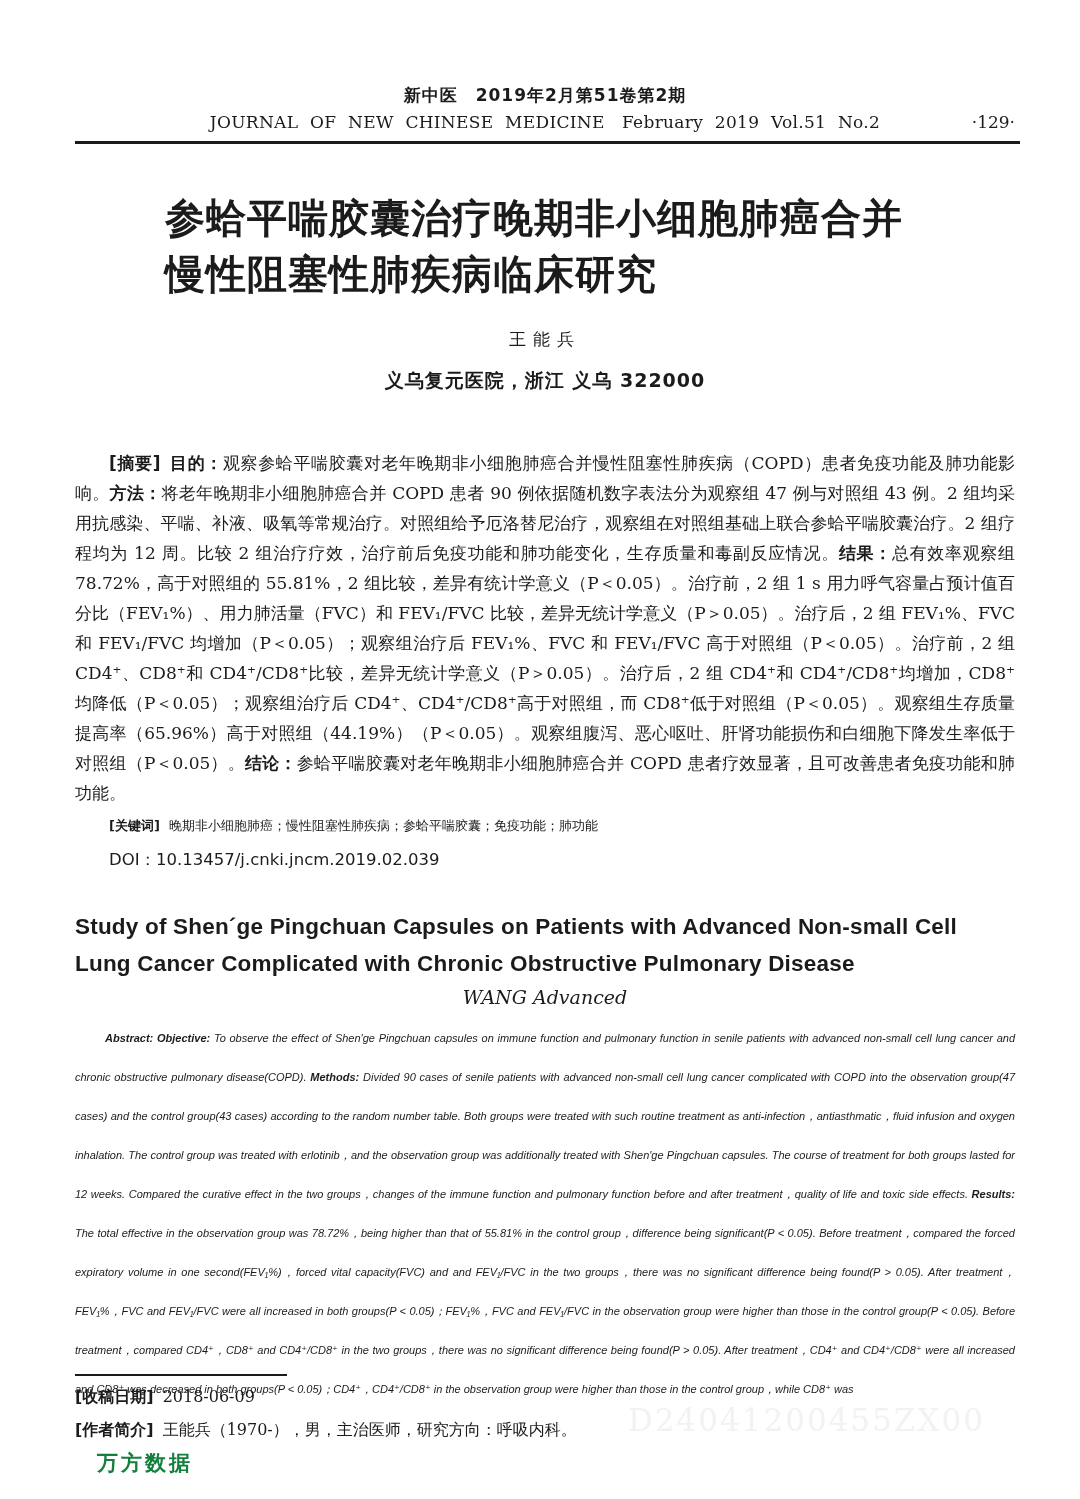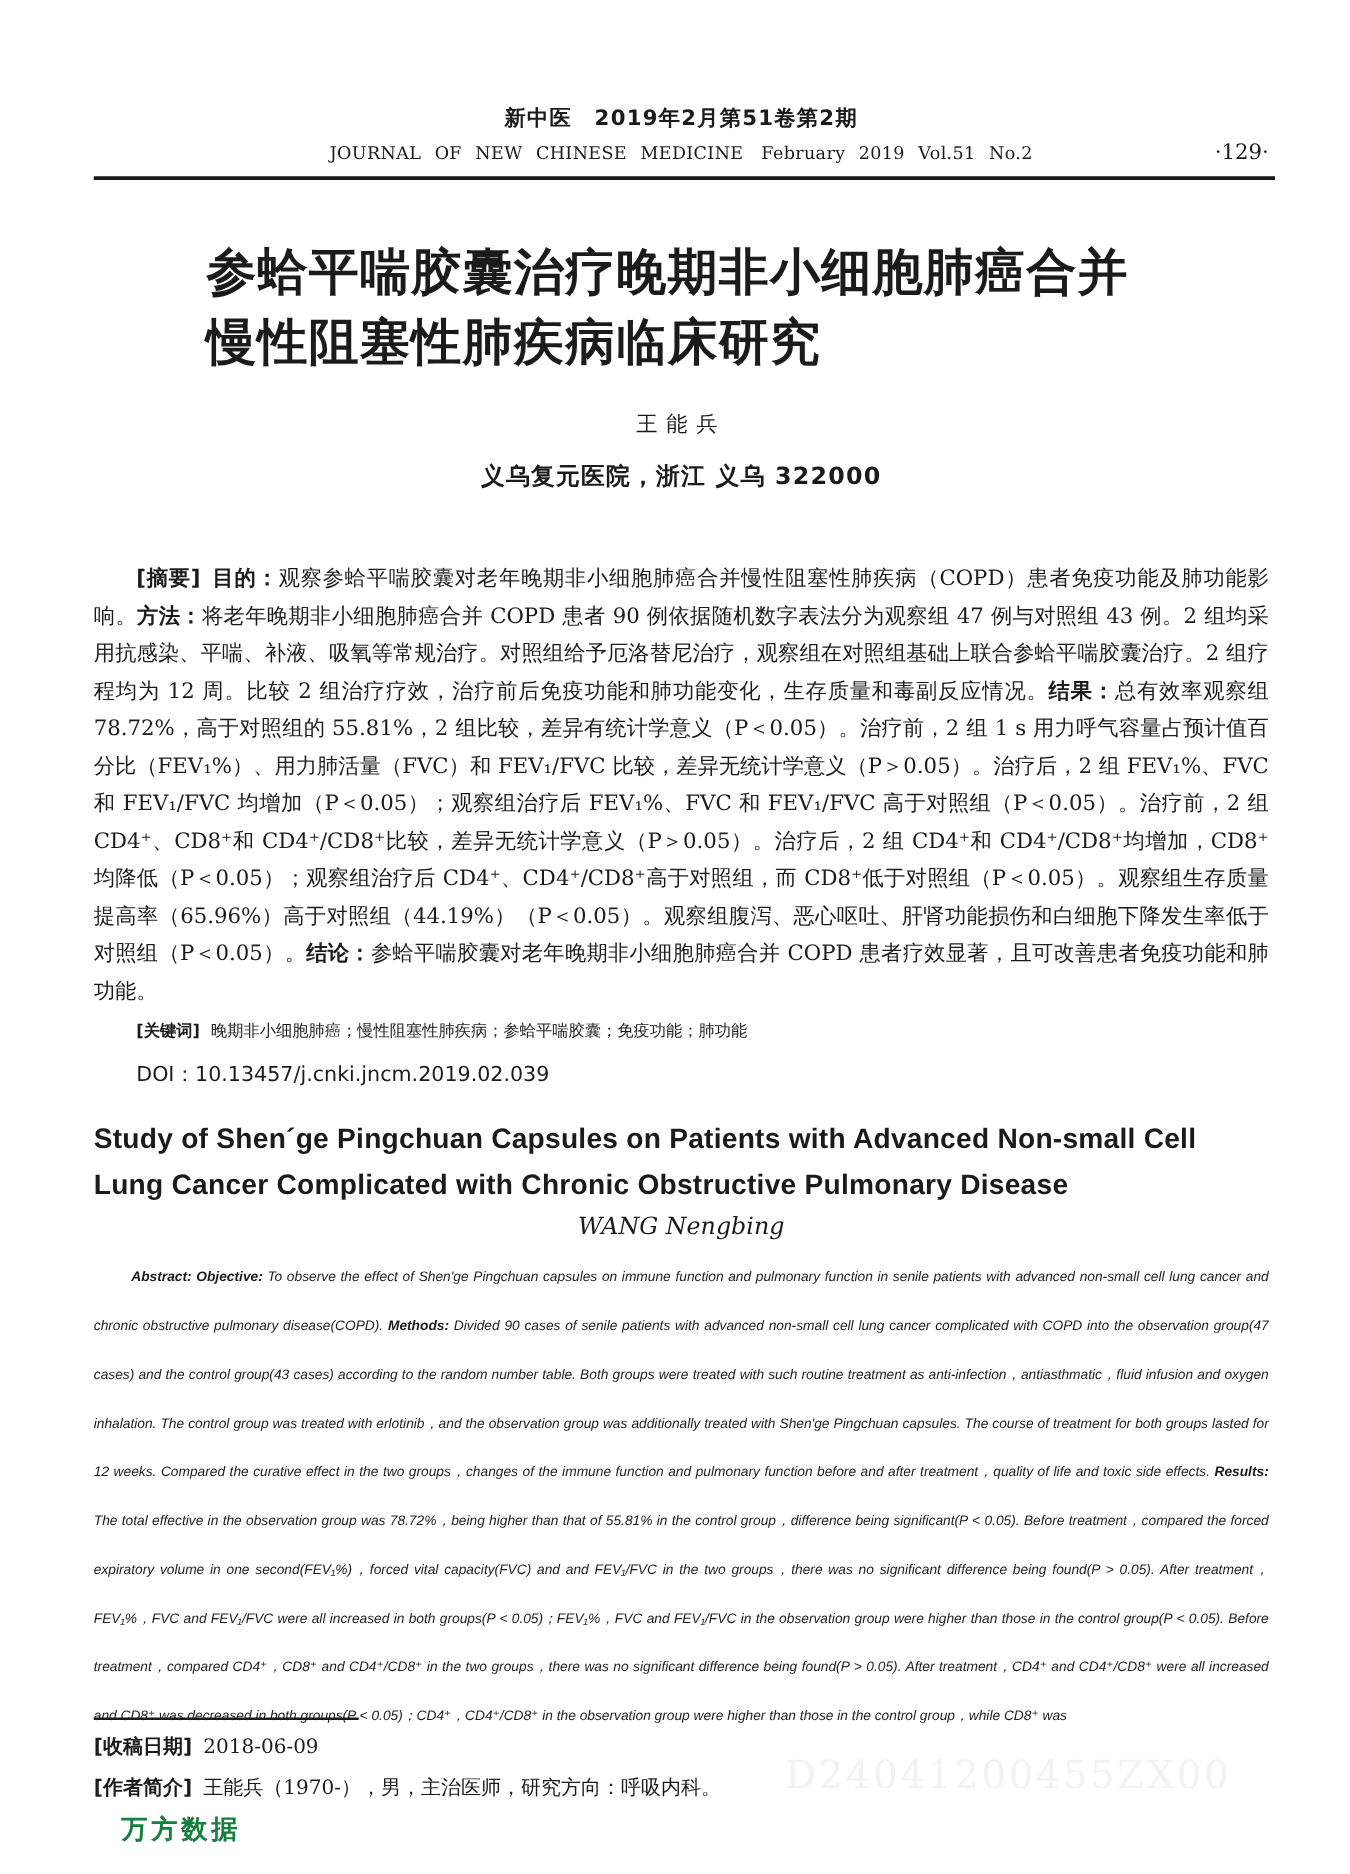--- a/index.html
+++ b/index.html
@@ -15,21 +15,21 @@
   }
   
   .hdr-cn{
     text-align:center;
     font-family:"DejaVu Sans","Liberation Sans",sans-serif;
     font-weight:bold;font-size:17px;line-height:22px;letter-spacing:1px;
   }
   .hdr-row{position:relative;text-align:center;margin-top:5px;line-height:22px;}
   .hdr-en{
     font-family:"DejaVu Serif","Liberation Serif",serif;
-    font-size:14px;word-spacing:6px;letter-spacing:.3px;
+    font-size:17px;word-spacing:6px;letter-spacing:.3px;
   }
   .page-no{
     position:absolute;right:0;top:0;
     font-family:"DejaVu Serif","Liberation Serif",serif;font-size:17px;
   }
   .rule{border-top:3px solid #1b1b1b;margin:7px -5px 0 0;}
   
   .title-cn{
     margin:46px 0 0 90px;
     font-size:40px;line-height:56px;font-weight:bold;
@@ -60,21 +60,21 @@
   .meta{margin:2px 0 0;padding-left:34px;font-size:13px;line-height:32px;text-indent:0;}
   .kw-text{margin-left:9px;}
   .clc-val{
     font-family:"DejaVu Sans","Liberation Sans",sans-serif;
     margin-left:9px;
   }
   .clc-pair{margin-right:38px;}
   .doi-line{font-family:"DejaVu Sans","Liberation Sans",sans-serif;font-size:16.5px;}
   
   .title-en{
-    margin:16px 0 0;
+    margin:32px 0 0;
     font-family:"Liberation Sans","DejaVu Sans",sans-serif;
     font-weight:bold;font-size:22.5px;line-height:37px;
     text-align:left;letter-spacing:.2px;
   }
   .author-en{
     margin-top:4px;text-align:center;
     font-style:italic;font-size:19px;
     font-family:"DejaVu Serif","Liberation Serif",serif;
   }
   .abs-en{
@@ -132,21 +132,21 @@
   <div class="affil">义乌复元医院，浙江 义乌 322000</div>
 
   <p class="abs-cn"><b class="lbl lbl-gap">[摘要]</b><b class="lbl">目的：</b><span>观察参蛤平喘胶囊对老年晚期非小细胞肺癌合并慢性阻塞性肺疾病（COPD）患者免疫功能及肺功能影响。</span><b class="lbl">方法：</b><span>将老年晚期非小细胞肺癌合并 COPD 患者 90 例依据随机数字表法分为观察组 47 例与对照组 43 例。2 组均采用抗感染、平喘、补液、吸氧等常规治疗。对照组给予厄洛替尼治疗，观察组在对照组基础上联合参蛤平喘胶囊治疗。2 组疗程均为 12 周。比较 2 组治疗疗效，治疗前后免疫功能和肺功能变化，生存质量和毒副反应情况。</span><b class="lbl">结果：</b><span>总有效率观察组 78.72%，高于对照组的 55.81%，2 组比较，差异有统计学意义（P＜0.05）。治疗前，2 组 1 s 用力呼气容量占预计值百分比（FEV₁%）、用力肺活量（FVC）和 FEV₁/FVC 比较，差异无统计学意义（P＞0.05）。治疗后，2 组 FEV₁%、FVC 和 FEV₁/FVC 均增加（P＜0.05）；观察组治疗后 FEV₁%、FVC 和 FEV₁/FVC 高于对照组（P＜0.05）。治疗前，2 组 CD4⁺、CD8⁺和 CD4⁺/CD8⁺比较，差异无统计学意义（P＞0.05）。治疗后，2 组 CD4⁺和 CD4⁺/CD8⁺均增加，CD8⁺均降低（P＜0.05）；观察组治疗后 CD4⁺、CD4⁺/CD8⁺高于对照组，而 CD8⁺低于对照组（P＜0.05）。观察组生存质量提高率（65.96%）高于对照组（44.19%）（P＜0.05）。观察组腹泻、恶心呕吐、肝肾功能损伤和白细胞下降发生率低于对照组（P＜0.05）。</span><b class="lbl">结论：</b><span>参蛤平喘胶囊对老年晚期非小细胞肺癌合并 COPD 患者疗效显著，且可改善患者免疫功能和肺功能。</span></p>
 
   <p class="meta"><b class="lbl">[关键词]</b><span class="kw-text">晚期非小细胞肺癌；慢性阻塞性肺疾病；参蛤平喘胶囊；免疫功能；肺功能</span></p>
 
 
   <p class="meta doi-line">DOI：10.13457/j.cnki.jncm.2019.02.039</p>
 
   <h2 class="title-en">Study of Shen´ge Pingchuan Capsules on Patients with Advanced Non-small Cell Lung Cancer Complicated with Chronic Obstructive Pulmonary Disease</h2>
-  <div class="author-en">WANG Nengbing</div>
+  <div class="author-en">WANG Advanced</div>
 
   <p class="abs-en"><b>Abstract: </b><b>Objective: </b><span>To observe the effect of Shen'ge Pingchuan capsules on immune function and pulmonary function in senile patients with advanced non-small cell lung cancer and chronic obstructive pulmonary disease(COPD). </span><b>Methods: </b><span>Divided 90 cases of senile patients with advanced non-small cell lung cancer complicated with COPD into the observation group(47 cases) and the control group(43 cases) according to the random number table. Both groups were treated with such routine treatment as anti-infection，antiasthmatic，fluid infusion and oxygen inhalation. The control group was treated with erlotinib，and the observation group was additionally treated with Shen'ge Pingchuan capsules. The course of treatment for both groups lasted for 12 weeks. Compared the curative effect in the two groups，changes of the immune function and pulmonary function before and after treatment，quality of life and toxic side effects. </span><b>Results: </b><span>The total effective in the observation group was 78.72%，being higher than that of 55.81% in the control group，difference being significant(P &lt; 0.05). Before treatment，compared the forced expiratory volume in one second(FEV₁%)，forced vital capacity(FVC) and and FEV₁/FVC in the two groups，there was no significant difference being found(P &gt; 0.05). After treatment，FEV₁%，FVC and FEV₁/FVC were all increased in both groups(P &lt; 0.05)；FEV₁%，FVC and FEV₁/FVC in the observation group were higher than those in the control group(P &lt; 0.05). Before treatment，compared CD4⁺，CD8⁺ and CD4⁺/CD8⁺ in the two groups，there was no significant difference being found(P &gt; 0.05). After treatment，CD4⁺ and CD4⁺/CD8⁺ were all increased and CD8⁺ was decreased in both groups(P &lt; 0.05)；CD4⁺，CD4⁺/CD8⁺ in the observation group were higher than those in the control group，while CD8⁺ was</span></p>
 
   <div class="footnote">
     <div class="fn-rule"></div>
     <p class="fn-line"><b class="fn-label">[收稿日期]</b><span class="fn-val">2018-06-09</span></p>
     <p class="fn-line"><b class="fn-label">[作者简介]</b><span class="fn-val">王能兵（1970-），男，主治医师，研究方向：呼吸内科。</span></p>
   </div>
 
   <div class="wanfang">万方数据</div>

